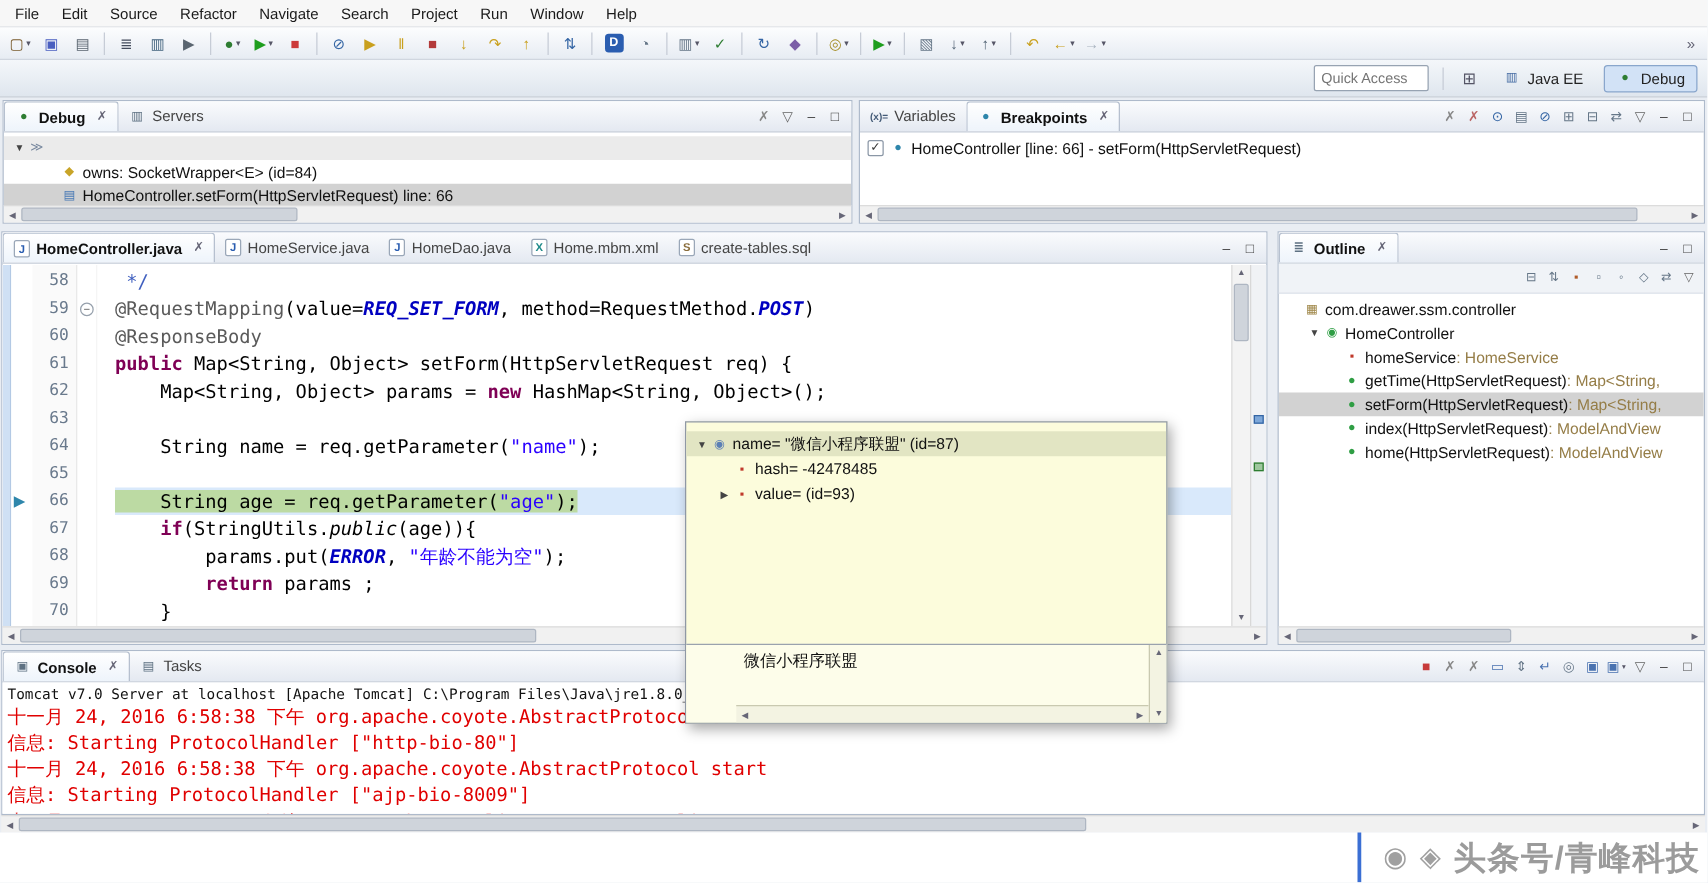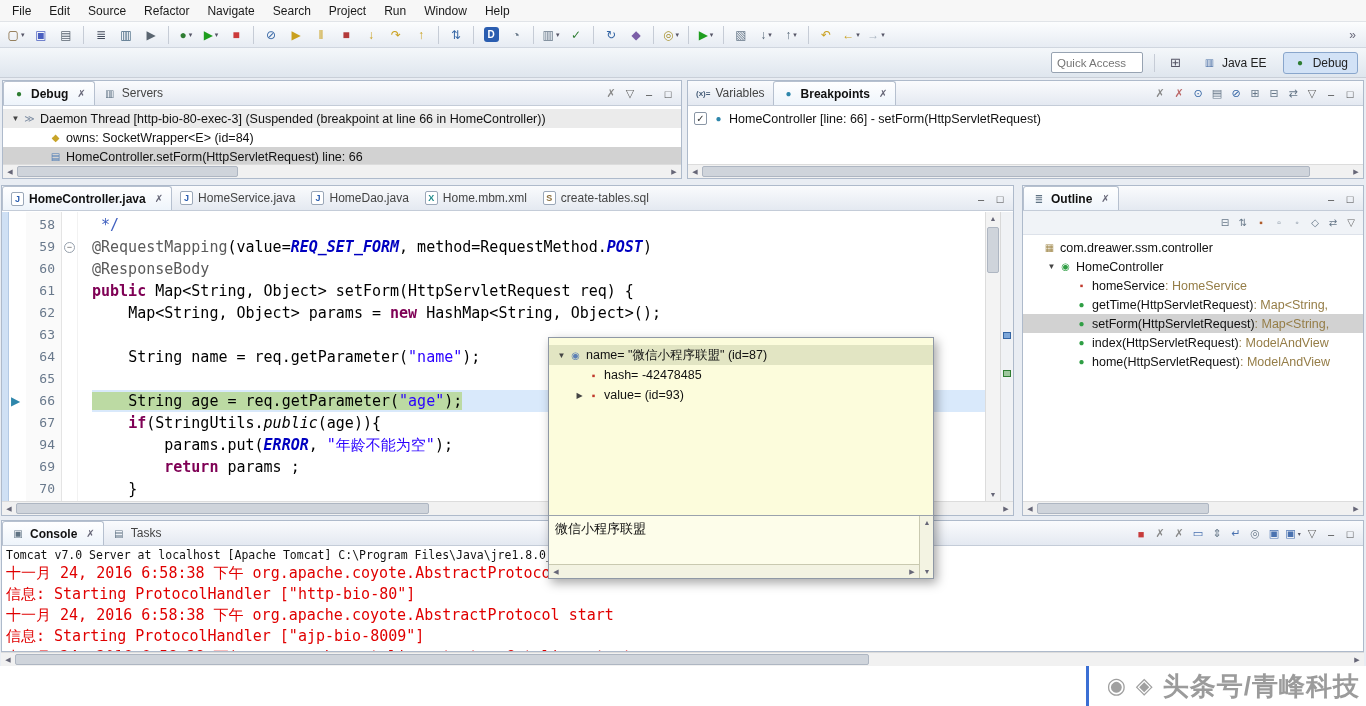--- a/index.html
+++ b/index.html
@@ -94,21 +94,21 @@
 .con-line{font:15px/21px "DejaVu Sans Mono",monospace;white-space:pre;}
 .con-line.stdout{font-size:11.5px;line-height:15px;color:#111;}
 .con-line.stderr{color:#e00000;}
 
 
 .inspect-popup{position:absolute;left:548px;top:337px;width:386px;height:242px;background:#fcfcdc;border:1px solid #8f98a5;box-shadow:3px 4px 10px rgba(0,0,0,.35);z-index:40;display:flex;flex-direction:column;}
 .pop-tree{height:177px;padding-top:7px;overflow:hidden;}
 .pop-row{height:20px;display:flex;align-items:center;font-size:12.5px;white-space:nowrap;}
 .pop-row.selected{background:#e2e5c3;}
 .pop-detail{flex:1;border-top:1px solid #9aa2ad;background:#fdfdea;display:flex;}
-.pop-detail-main{flex:1;display:flex;flex-direction:column;overflow:hidden;}
+.pop-detail-main{flex:1;display:flex;flex-direction:column;overflow:hidden;padding-left:40px;}
 .pop-detail-text{flex:1;padding:4px 6px;font-size:13px;color:#111;}
 .pop-vsb{width:14px;border-left:1px solid #c9c9b0;display:flex;flex-direction:column;justify-content:space-between;background:#f3f3e2;}
 .pop-hsb{height:14px;border-top:1px solid #c9c9b0;background:#f3f3e2;display:flex;align-items:center;justify-content:space-between;}
 
 
 .bottom-strip{position:absolute;left:0;right:0;top:666px;height:40px;background:#fff;display:flex;align-items:center;justify-content:flex-end;padding-right:6px;gap:10px;}
 .wm-divider{position:absolute;left:1086px;top:0;width:3px;height:40px;background:#3b6fd4;}
 .wm-icon{font-size:22px;color:#a0a0a0;}
 .wm-text{font-size:26px;font-weight:bold;color:#9b9b9b;letter-spacing:1px;font-family:"Liberation Sans","DejaVu Sans",sans-serif;}
 
@@ -293,21 +293,20 @@
           </span>
           <span class="tbtn">
             <span class="glyph" style="color: rgb(68, 68, 68);">□</span>
           </span>
         </div>
     </div>
     <div class="tree" style="position:absolute;top:25px;left:0;right:0;bottom:14px;">
         <div class="trow sel-soft" style="padding-left: 6px;">
           <span class="exp">▼</span>
           <span class="iglyph" style="color: rgb(122, 138, 160);">≫</span>
-          <span class="tlabel">Daemon Thread [http-bio-80-exec-3] (Suspended (breakpoint at line 66 in HomeController))</span>
         </div>
         <div class="trow" style="padding-left: 32px;">
           <span class="exp"></span>
           <span class="iglyph" style="color: rgb(200, 164, 40);">◆</span>
           <span class="tlabel">owns: SocketWrapper&lt;E&gt;  (id=84)</span>
         </div>
         <div class="trow sel-strong" style="padding-left: 32px;">
           <span class="exp"></span>
           <span class="iglyph" style="color: rgb(74, 122, 181);">▤</span>
           <span class="tlabel">HomeController.setForm(HttpServletRequest) line: 66</span>
@@ -444,21 +443,21 @@
           <div class="ncell">58</div>
           <div class="ncell">59</div>
           <div class="ncell">60</div>
           <div class="ncell">61</div>
           <div class="ncell">62</div>
           <div class="ncell">63</div>
           <div class="ncell">64</div>
           <div class="ncell">65</div>
           <div class="ncell">66</div>
           <div class="ncell">67</div>
-          <div class="ncell">94</div>
+          <div class="ncell">68</div>
           <div class="ncell">69</div>
           <div class="ncell">70</div>
         </div>
       <div class="fold-col">
           <div class="rcell"></div>
           <div class="rcell">
             <span class="foldc">−</span>
           </div>
           <div class="rcell"></div>
           <div class="rcell"></div>

